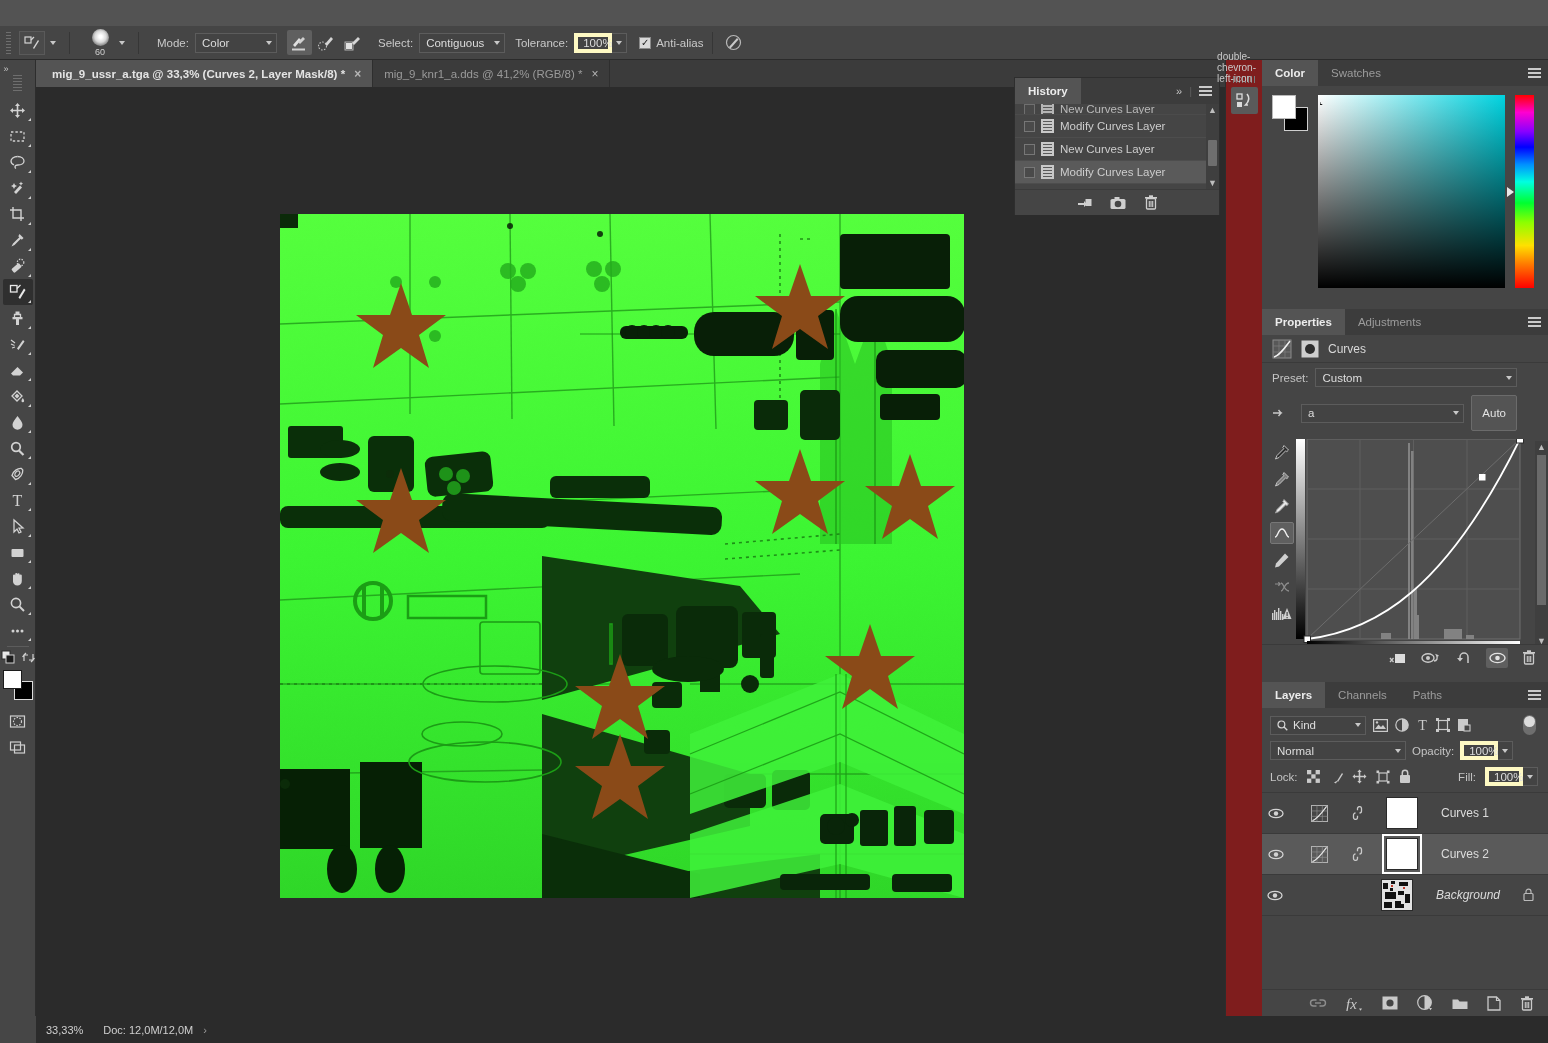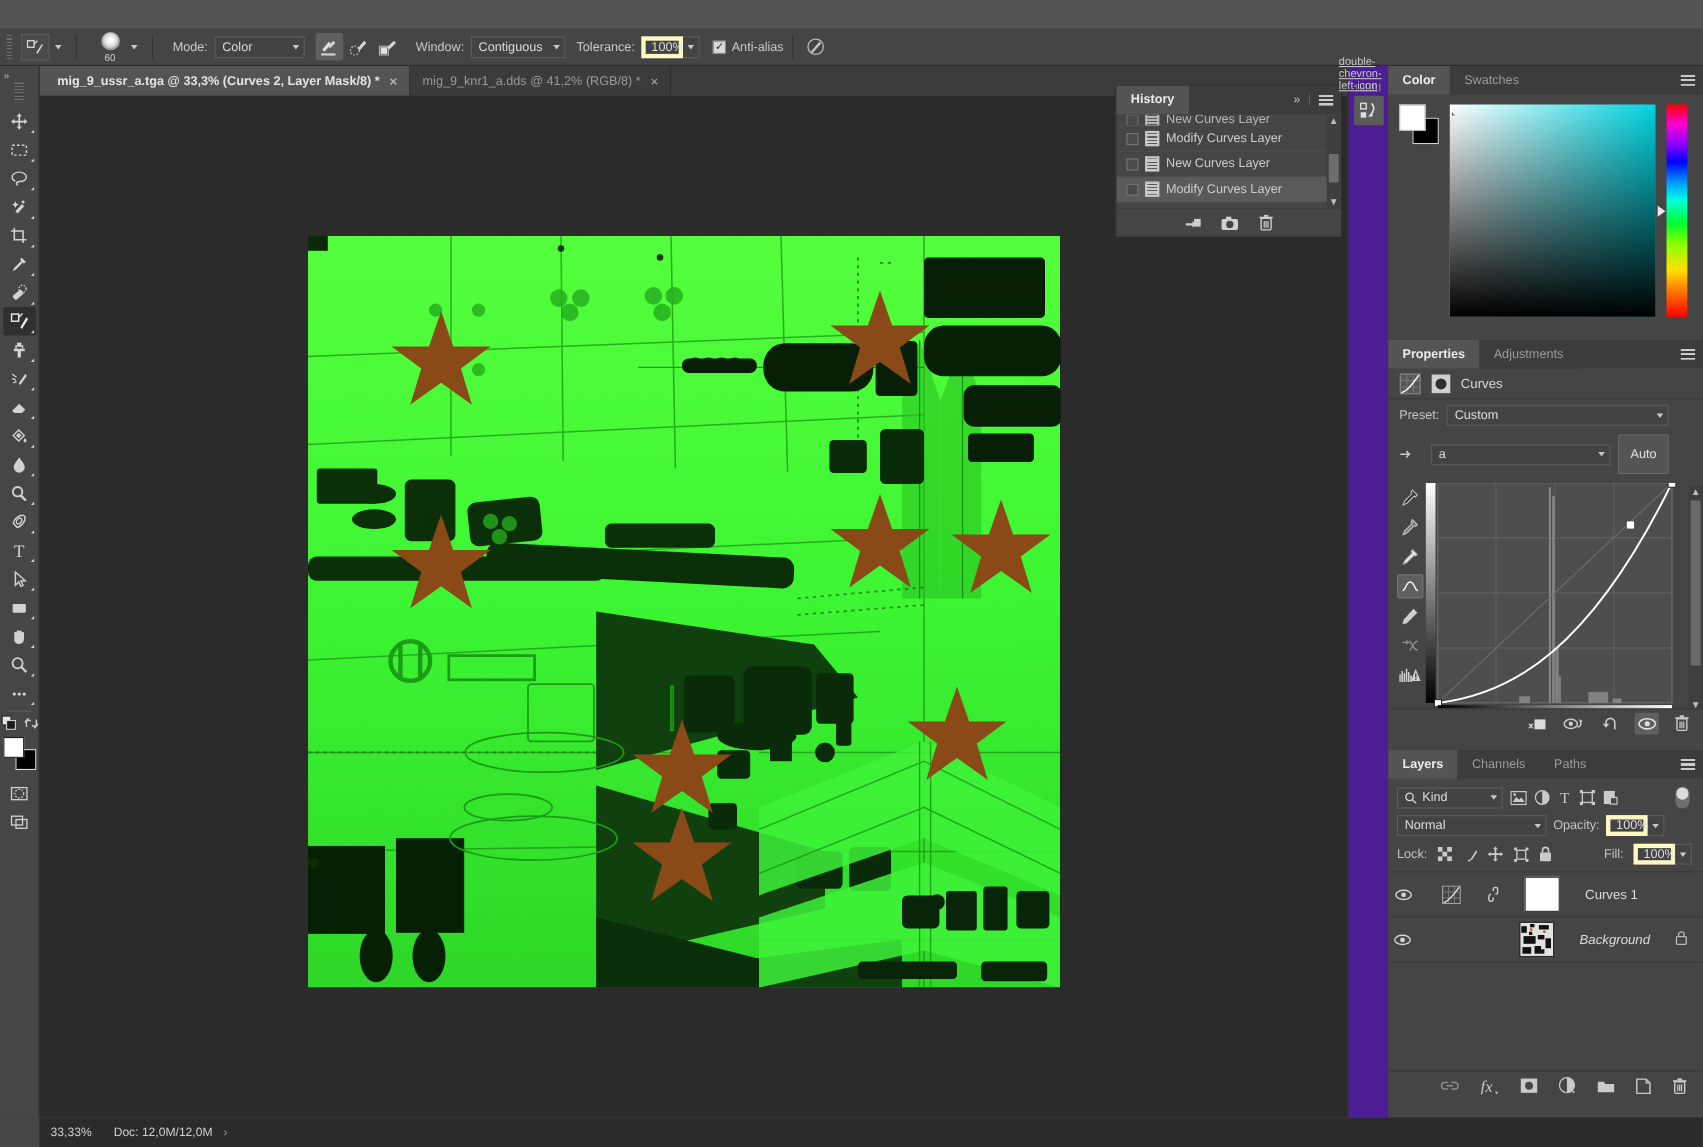--- a/index.html
+++ b/index.html
@@ -146,21 +146,21 @@
     flex: 1; height: 27px; background: #2b2b2b;
     display: flex; align-items: center; color: #cfcfcf; font-size: 11px;
   }
   .status-zoom { padding: 0 10px; }
   .status-doc { padding: 0 10px; }
   .status-arrow { color: #9a9a9a; font-size: 11px; }
 
   
   .rail {
     position: absolute; top: 60px; left: 1225px; width: 37px; bottom: 27px;
-    background: #4c1d95; border-left: 1px solid #2d2d2d; text-decoration: underline;
+    background: #7f1d1d; border-left: 1px solid #2d2d2d;
   }
   .rail-top {
     height: 14px; display:flex; align-items:center; justify-content:flex-end;
     padding-right: 6px; color:#c9c9c9; font-size:10px;
   }
   .rail-grip {
     width: 22px; height: 7px; margin: 2px auto 4px auto;
     background: repeating-linear-gradient(to right,#7a7a7a 0 1px,transparent 1px 3px);
   }
   .rail-icon {
@@ -370,21 +370,21 @@
       </svg>
     </div>
     <div class="icon-btn">
       <svg width="18" height="18" viewBox="0 0 18 18">
         <rect x="2" y="9" width="6" height="6" fill="#e2e2e2"></rect>
         <rect x="1" y="8" width="8" height="8" fill="none" stroke="#b4b4b4" stroke-width="1"></rect>
         <path d="M8 9 L14 3 L16 5 L10 11 Z" fill="#d5d5d5"></path>
       </svg>
     </div>
 
-    <div class="ob-label">Window:</div>
+    <div class="ob-label">Select:</div>
     <div class="ob-select" style="width:86px">
       <span>Contiguous</span>
       <span class="caret"></span>
     </div>
 
     <div class="ob-label">Tolerance:</div>
     <div style="display:flex">
       <div class="ob-field" style="width:38px">100%</div>
       <div class="spin">
           <span class="caret"></span>
@@ -1060,21 +1060,21 @@
         </span>
         <svg width="14" height="15" viewBox="0 0 14 15">
           <rect x="2.5" y="3.5" width="9" height="10.5" rx="1" fill="none" stroke="#cacaca" stroke-width="1.3"></rect>
           <rect x="1" y="2" width="12" height="1.6" fill="#cacaca"></rect>
           <rect x="5" y="0.3" width="4" height="1.8" fill="#cacaca"></rect>
           <path d="M5.3 6 v6 M7 6 v6 M8.7 6 v6" stroke="#cacaca" stroke-width="1.1"></path>
         </svg>
       </div>
     </div>
 
-    <div class="panel" style="position:absolute;top:622px;left:0;width:286px;bottom:16px">
+    <div class="panel" style="position:absolute;top:622px;left:0;width:286px;bottom:0">
       <div class="panel-tabs">
         <div class="ptab active">Layers</div>
         <div class="ptab">Channels</div>
         <div class="ptab">Paths</div>
         <div class="pmenu">
             <span class="hamburger"></span>
           </div>
       </div>
 
       <div class="lyr-filter">
@@ -1187,20 +1187,41 @@
         <span class="link-ico">
           <svg width="11" height="14" viewBox="0 0 11 14">
               <path d="M5.5 4.2 V2.6 a2 2 0 0 1 4 0 v2.4 a2 2 0 0 1 -2 2" fill="none" stroke="#cacaca" stroke-width="1.3"></path>
               <path d="M5.5 9.8 v1.6 a2 2 0 0 1 -4 0 V9 a2 2 0 0 1 2 -2" fill="none" stroke="#cacaca" stroke-width="1.3"></path>
             </svg>
         </span>
         <span class="mask-thumb"></span>
         <span class="lyr-name">Curves 1</span>
       </div>
 
+      <div class="layer-row selected">
+        <span class="eye">
+          <svg width="16" height="11" viewBox="0 0 16 11">
+              <ellipse cx="8" cy="5.5" rx="7" ry="4.2" fill="none" stroke="#d3d3d3" stroke-width="1.3"></ellipse>
+              <circle cx="8" cy="5.5" r="2.2" fill="#d3d3d3"></circle>
+            </svg>
+        </span>
+        <svg class="lyr-adj-ico" viewBox="0 0 18 18">
+          <rect x="0.5" y="0.5" width="17" height="17" fill="none" stroke="#b5b5b5" stroke-width="1"></rect>
+          <path d="M0.5 6.3 H17.5 M0.5 12 H17.5 M6.3 0.5 V17.5 M12 0.5 V17.5" stroke="#8e8e8e" stroke-width="0.7"></path>
+          <path d="M1.5 16.5 C6 15.5 11 9 16.5 1.5" fill="none" stroke="#e8e8e8" stroke-width="1.2"></path>
+        </svg>
+        <span class="link-ico">
+          <svg width="11" height="14" viewBox="0 0 11 14">
+              <path d="M5.5 4.2 V2.6 a2 2 0 0 1 4 0 v2.4 a2 2 0 0 1 -2 2" fill="none" stroke="#cacaca" stroke-width="1.3"></path>
+              <path d="M5.5 9.8 v1.6 a2 2 0 0 1 -4 0 V9 a2 2 0 0 1 2 -2" fill="none" stroke="#cacaca" stroke-width="1.3"></path>
+            </svg>
+        </span>
+        <span class="mask-thumb focus"></span>
+        <span class="lyr-name">Curves 2</span>
+      </div>
 
       <div class="layer-row">
         <span class="eye">
           <svg width="16" height="11" viewBox="0 0 16 11">
               <ellipse cx="8" cy="5.5" rx="7" ry="4.2" fill="none" stroke="#d3d3d3" stroke-width="1.3"></ellipse>
               <circle cx="8" cy="5.5" r="2.2" fill="#d3d3d3"></circle>
             </svg>
         </span>
         <span style="width:17px"></span>
         <span style="width:12px"></span>

